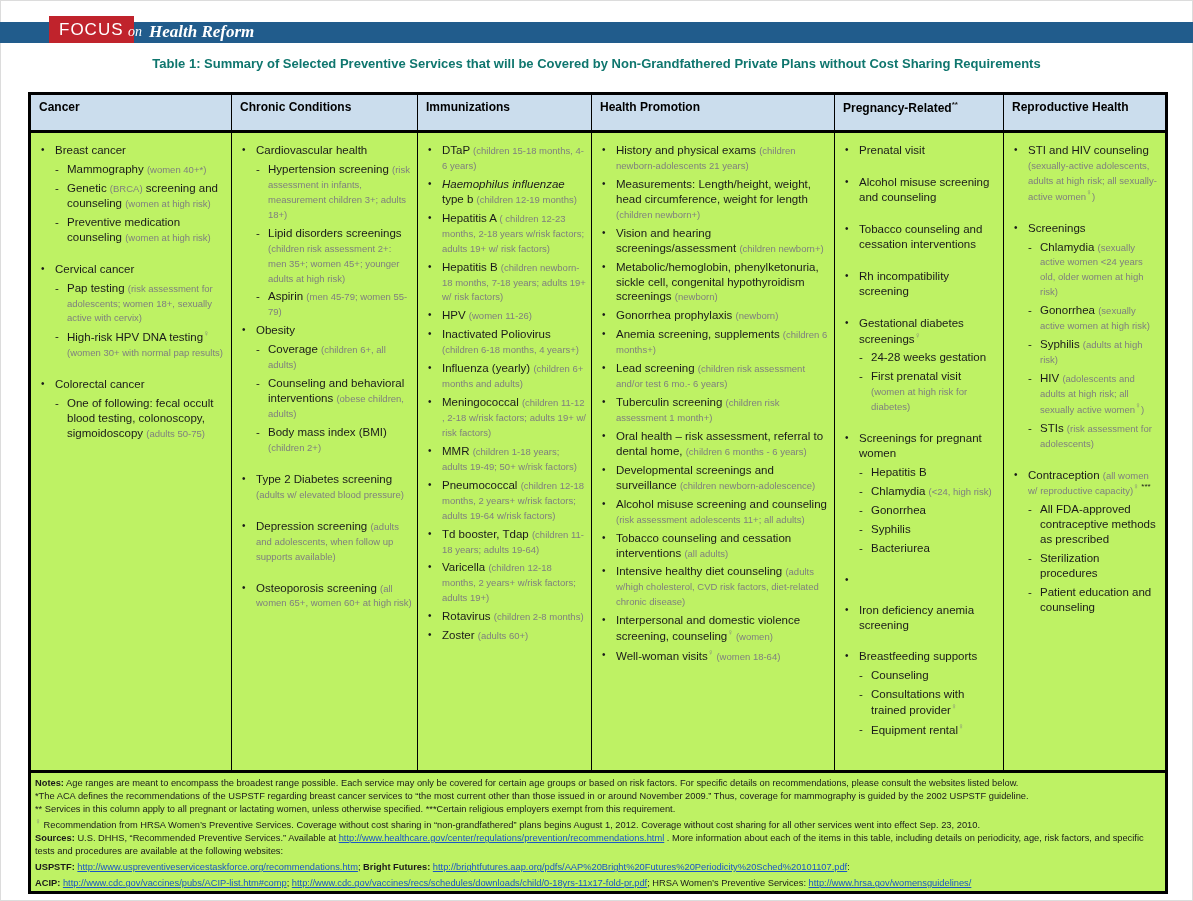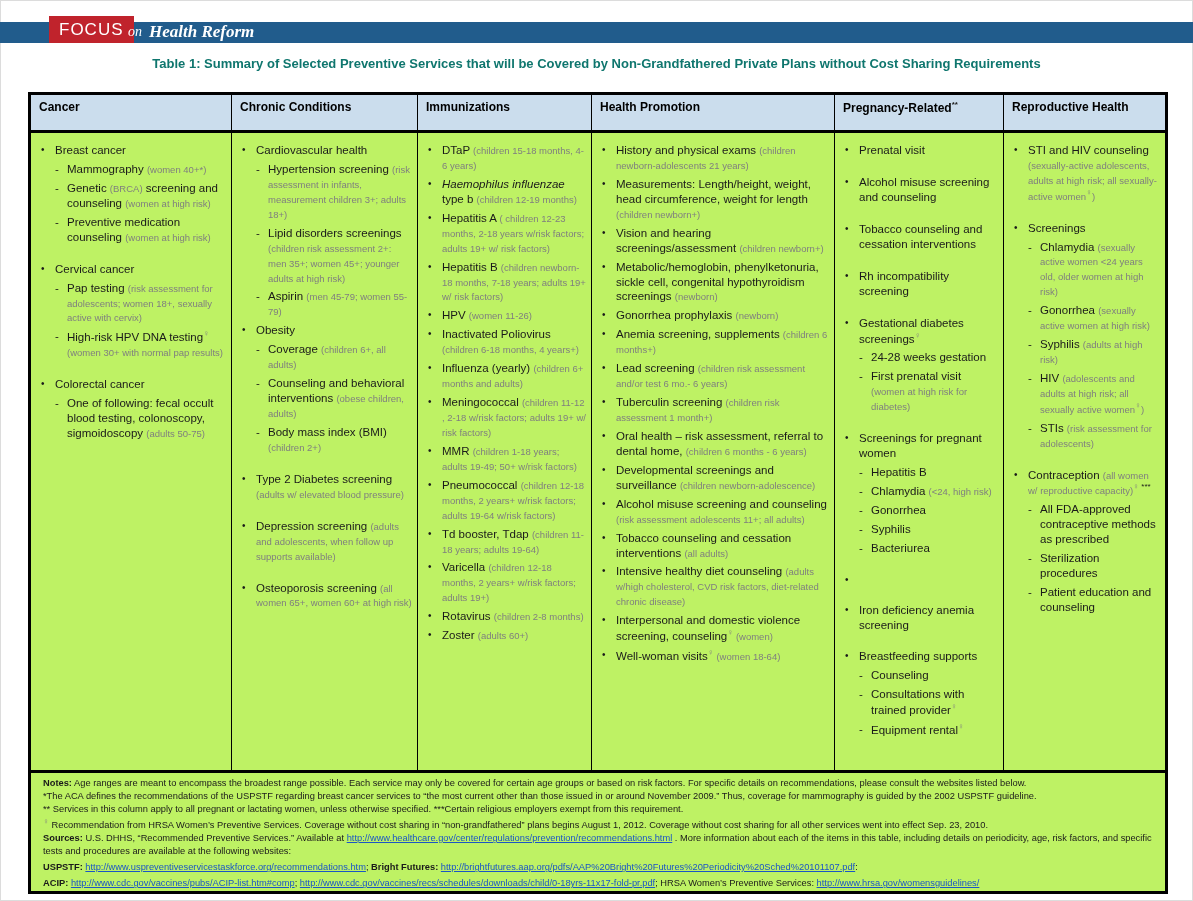--- a/index.html
+++ b/index.html
@@ -47,21 +47,21 @@
   .seg-m{color:#1a1a1a;}
   .seg-i{color:#1a1a1a;font-style:italic;}
   .seg-q{color:var(--qualifier_gray);font-size:9.5px;}
   .seg-b{font-weight:bold;}
   .seg-n{}
   sup.seg-f{color:var(--qualifier_gray);font-size:8px;}
   sup.seg-s{font-size:8px;color:#1a1a1a;}
   a.seg-l{color:var(--link_blue);text-decoration:underline;cursor:pointer;}
   
   .notes{border-top:3px solid #000;flex:none;height:121px;box-sizing:border-box;
-    padding:4px 8px 4px 12px;font-size:9.3px;line-height:1.4;color:#1a1a1a;overflow:hidden;}
+    padding:4px 8px 4px 4px;font-size:9.3px;line-height:1.4;color:#1a1a1a;overflow:hidden;}
   .note-line{margin:0;}
   .note-line:nth-child(6),.note-line:nth-child(7){margin-top:3px;}
 </style>
 </head>
 <body>
 
 <div class="page-frame"></div>
 
 <div class="banner-band"></div>
 <div class="brand-box">

